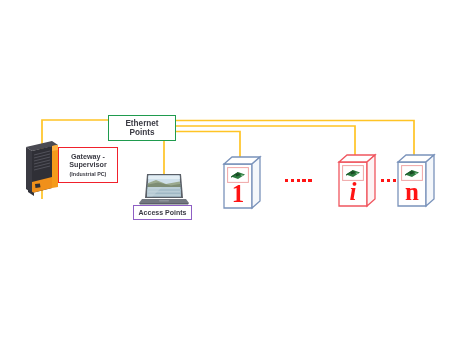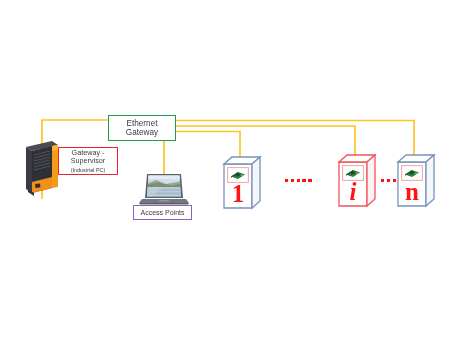--- a/index.html
+++ b/index.html
@@ -9,31 +9,31 @@
   }
   #canvas{position:relative;width:450px;height:350px;background:#ffffff;}
 
   
   #cables{position:absolute;left:0;top:0;width:450px;height:350px;}
 
   
   .lbl{
     position:absolute;box-sizing:border-box;background:#ffffff;
     display:flex;flex-direction:column;align-items:center;justify-content:center;
-    text-align:center;line-height:1.12;color:#3b3b44;
+    text-align:center;line-height:1.12;color:#3b3b44;font-weight:bold;
   }
 
   
   #switch-box{
     left:108px;top:115px;width:68px;height:26px;
     border:1.6px solid #1f9b4e;font-size:8.2px;
   }
   
   #gateway-box{
-    left:58px;top:147px;width:60px;height:28px;
+    left:58px;top:147px;width:60px;height:36px;
     border:1.6px solid #f0212c;font-size:7.2px;
   }
   #gateway-box .sub{font-size:5.4px;margin-top:1px;}
   
   #erp-box{
     left:8px;top:199px;width:68px;height:26px;
     border:1.6px solid #66c8ef;font-size:7.2px;
   }
   
   #ap-box{
@@ -186,21 +186,21 @@
       <i></i>
   </div>
   <div class="dots" style="left:381px;top:179px;">
     <i></i>
       <i></i>
       <i></i>
   </div>
 
   <div class="lbl" id="switch-box">
     <span>Ethernet</span>
-    <span>Gateway</span>
+    <span>Points</span>
   </div>
 
   <div class="lbl" id="gateway-box">
     <span>Gateway -</span>
     <span>Supervisor</span>
     <span class="sub">(Industrial PC)</span>
   </div>
 
 
   <div class="lbl" id="ap-box">

